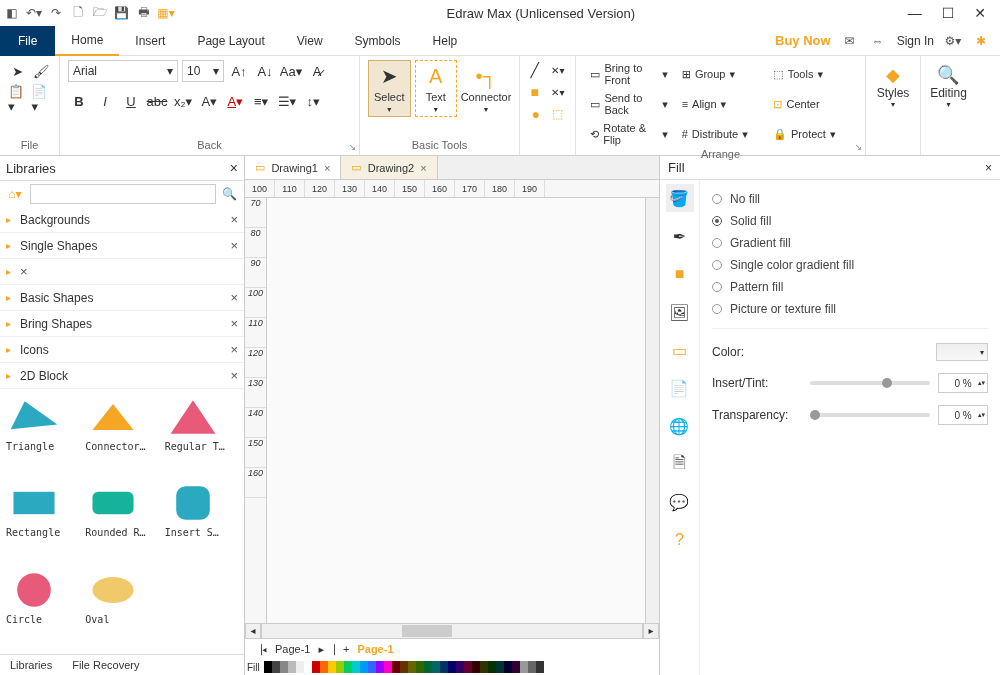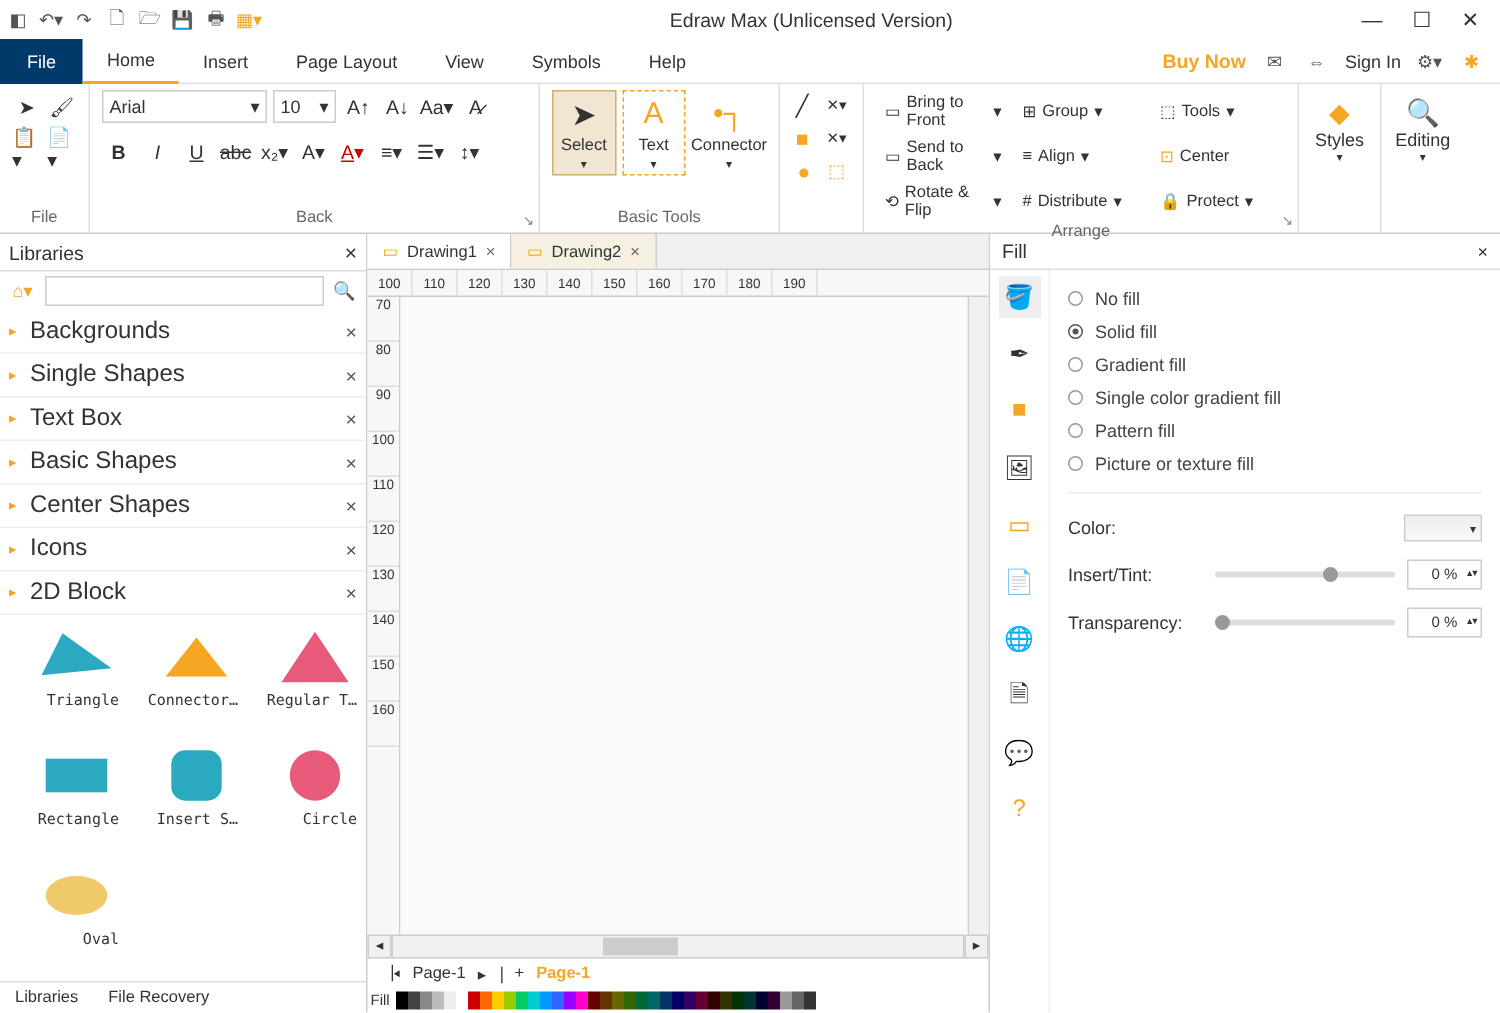--- a/index.html
+++ b/index.html
@@ -37,38 +37,38 @@
 .libraries { width:245px; border-right:1px solid #ccc; display:flex; flex-direction:column; }
 .libhead { display:flex; align-items:center; padding:4px 6px; border-bottom:1px solid #ddd; }
 .libhead .t { font-size:13px; flex:1; }
 .libhead .x { font-size:14px; cursor:pointer; }
 .libsearch { display:flex; padding:3px 4px; gap:4px; }
 .libsearch .home { width:22px; display:flex; align-items:center; justify-content:center; color:#f5a623; }
 .libsearch input { flex:1; border:1px solid #ccc; height:20px; padding:0 4px; font-size:11px; }
 .libsearch .mag { width:20px; display:flex; align-items:center; justify-content:center; }
 .libsection { display:flex; align-items:center; padding:5px 6px; border-bottom:1px solid #eee; }
 .libsection .chev { color:#f5a623; width:14px; font-size:10px; }
-.libsection .nm { flex:1; font-size:16px; }
+.libsection .nm { flex:1; font-size:12px; }
 .libsection .x { font-size:13px; color:#555; cursor:pointer; }
 .shapegrid { flex:1; overflow:auto; padding:4px; display:grid; grid-template-columns:repeat(3,1fr); gap:2px; }
-.shcell { display:flex; flex-direction:column; align-items:flex-end; gap:2px; padding:2px; }
+.shcell { display:flex; flex-direction:column; align-items:flex-start; gap:2px; padding:2px; }
 .shcell svg { width:56px; height:44px; }
 .shcell .nm { font-size:10px; font-family:monospace; }
 .libfoot { display:flex; border-top:1px solid #ddd; }
 .libfoot .ft { padding:4px 10px; font-size:11px; }
 .canvas { flex:1; display:flex; flex-direction:column; border-right:1px solid #ccc; min-width:0; }
 .doctabs { height:24px; display:flex; background:#f0f0f0; border-bottom:1px solid #ccc; }
 .doctab { padding:3px 10px; display:flex; align-items:center; gap:6px; border-right:1px solid #ccc; background:#fff; font-size:11px; }
 .doctab.active { background:#f5f0e1; }
 .doctab .dx { font-size:11px; color:#666; }
 .ruler-h { height:18px; background:#f7f7f7; border-bottom:1px solid #ccc; display:flex; font-size:9px; overflow:hidden; }
 .ruler-h .tick { width:30px; text-align:center; border-right:1px solid #ddd; line-height:18px; }
 .cbody { flex:1; display:flex; }
 .ruler-v { width:22px; background:#f7f7f7; border-right:1px solid #ccc; display:flex; flex-direction:column; font-size:9px; }
-.ruler-v .tick { height:30px; text-align:center; border-bottom:1px solid #ddd; writing-mode:horizontal-tb; }
+.ruler-v .tick { height:30px; text-align:center; border-bottom:1px solid #ddd; writing-mode:horizontal-tb;font-style:italic; }
 .drawarea { flex:1; background:#fafafa; position:relative; }
 .hscroll { height:16px; display:flex; background:#f0f0f0; }
 .hscroll .arrow { width:16px; text-align:center; border:1px solid #ccc; font-size:10px; line-height:14px; }
 .hscroll .track { flex:1; border:1px solid #ccc; position:relative; }
 .hscroll .thumb { position:absolute; left:140px; width:50px; height:12px; top:1px; background:#ccc; }
 .pagetabs { height:20px; display:flex; align-items:center; padding:0 6px; gap:8px; font-size:11px; }
 .colorbar { height:16px; display:flex; align-items:center; padding:0 2px; }
 .colorbar .lbl { font-size:10px; margin-right:4px; }
 .sw { width:8px; height:12px; }
 .fill { width:340px; display:flex; flex-direction:column; }
@@ -269,31 +269,30 @@
           <span class="nm">Backgrounds</span>
           <span class="x">×</span>
         </div>
         <div class="libsection">
           <span class="chev">▸</span>
           <span class="nm">Single Shapes</span>
           <span class="x">×</span>
         </div>
         <div class="libsection">
           <span class="chev">▸</span>
-          <span class="nm">Text Box</span>
           <span class="x">×</span>
         </div>
         <div class="libsection">
           <span class="chev">▸</span>
           <span class="nm">Basic Shapes</span>
           <span class="x">×</span>
         </div>
         <div class="libsection">
           <span class="chev">▸</span>
-          <span class="nm">Center Shapes</span>
+          <span class="nm">Bring Shapes</span>
           <span class="x">×</span>
         </div>
         <div class="libsection">
           <span class="chev">▸</span>
           <span class="nm">Icons</span>
           <span class="x">×</span>
         </div>
         <div class="libsection">
           <span class="chev">▸</span>
           <span class="nm">2D Block</span>
@@ -317,20 +316,26 @@
           <svg viewBox="0 0 60 44">
             <polygon points="30,4 54,40 6,40" fill="#e85a7a"></polygon>
           </svg>
           <span class="nm">Regular T…</span>
         </div>
       <div class="shcell">
           <svg viewBox="0 0 60 44">
             <rect x="8" y="10" width="44" height="24" fill="#2aa9c0"></rect>
           </svg>
           <span class="nm">Rectangle</span>
+        </div>
+      <div class="shcell">
+          <svg viewBox="0 0 60 44">
+            <rect x="8" y="10" width="44" height="24" rx="6" fill="#14b39a"></rect>
+          </svg>
+          <span class="nm">Rounded R…</span>
         </div>
       <div class="shcell">
           <svg viewBox="0 0 60 44">
             <rect x="12" y="4" width="36" height="36" rx="10" fill="#2aa9c0"></rect>
           </svg>
           <span class="nm">Insert S…</span>
         </div>
       <div class="shcell">
           <svg viewBox="0 0 60 44">
             <circle cx="30" cy="22" r="18" fill="#e85a7a"></circle>

